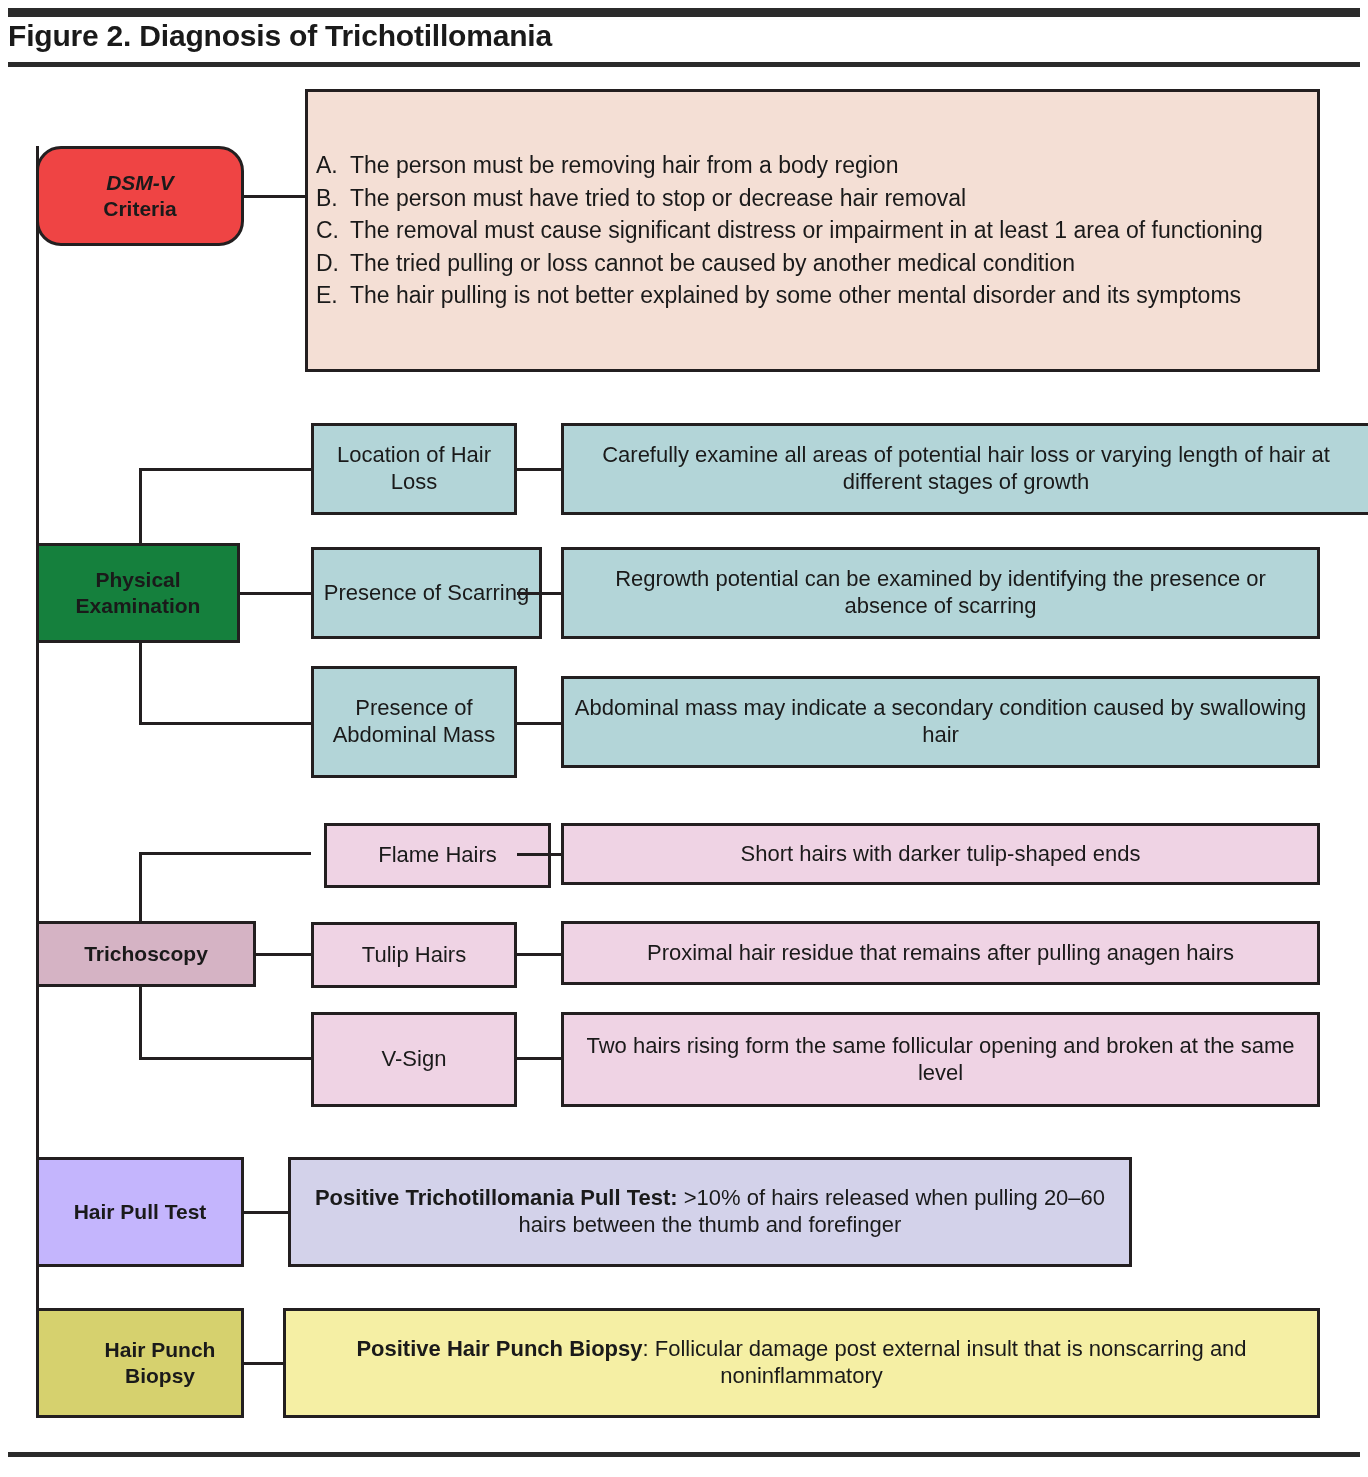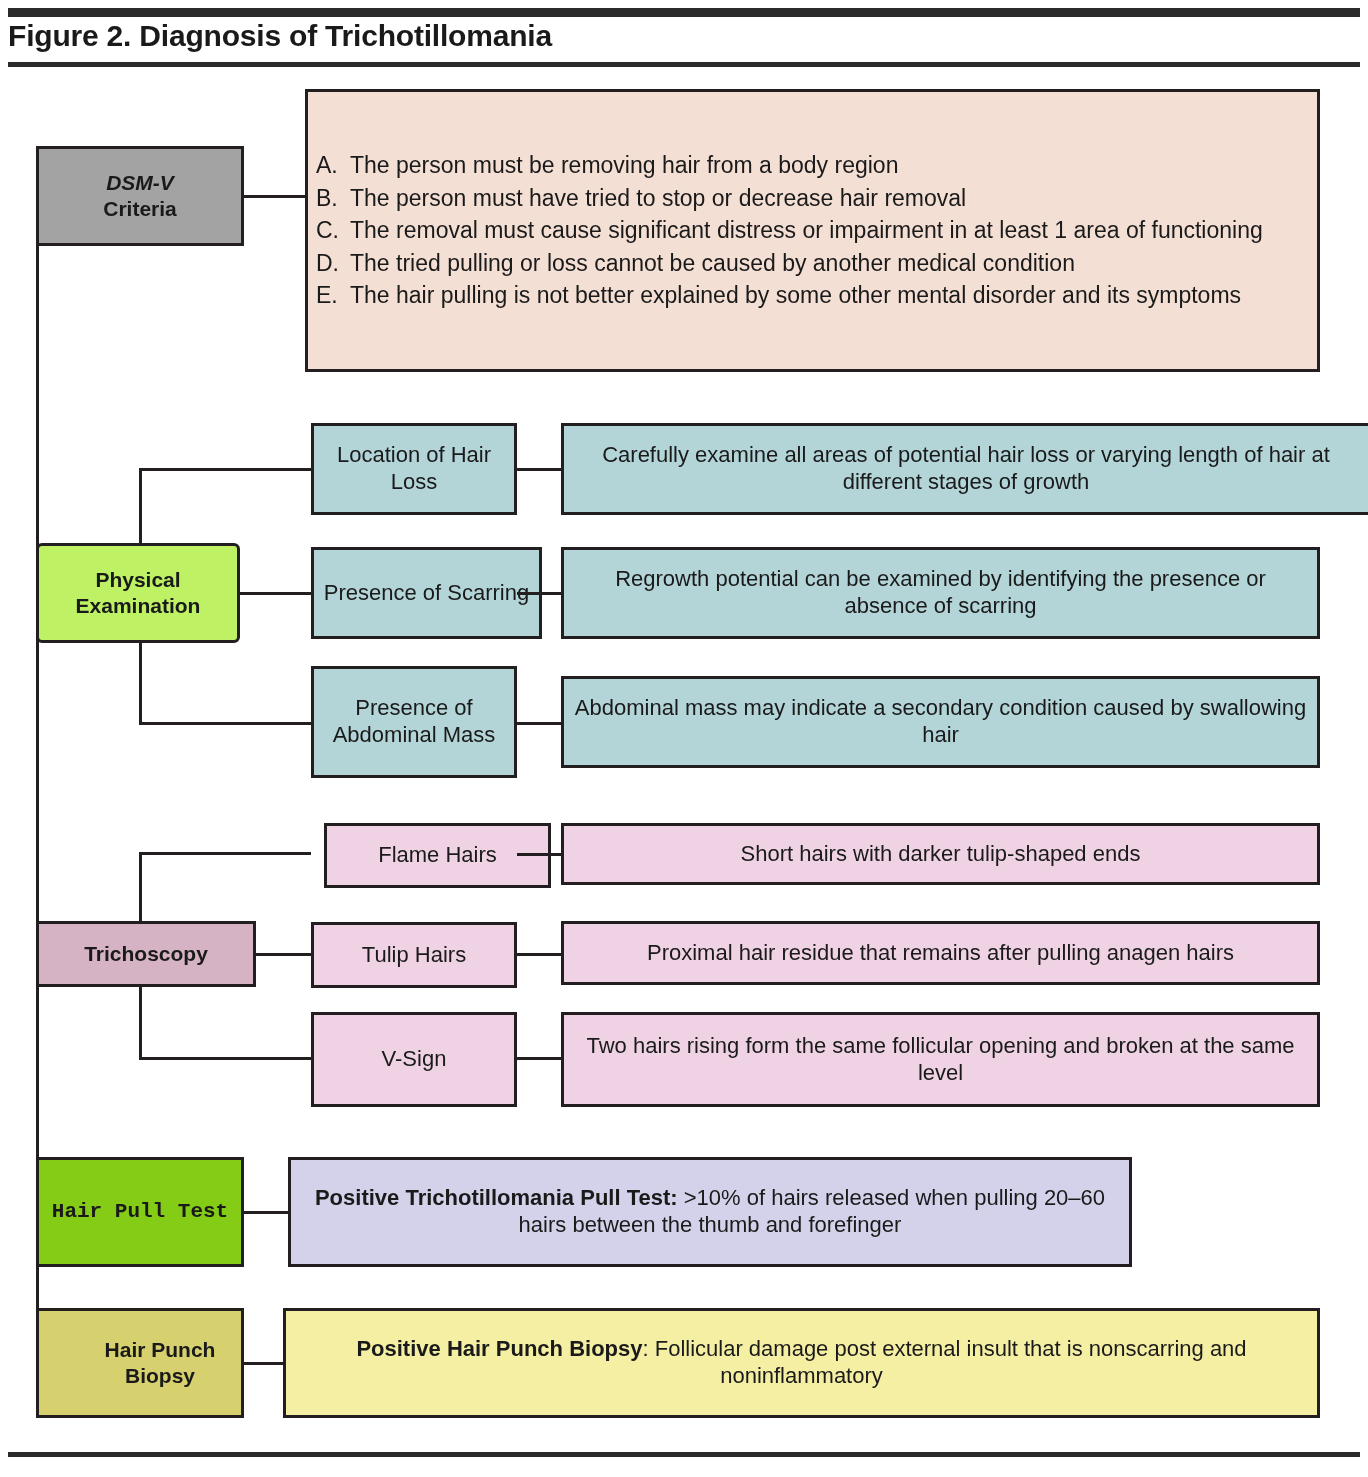--- a/index.html
+++ b/index.html
@@ -54,24 +54,24 @@
     text-align: center;
     line-height: 1.22;
     padding: 4px 8px;
   }
 
   
   .cat {
     font-weight: bold;
     font-size: 21px;
   }
-  .cat-dsm { background: #a3a3a3; }
-  .cat-pe  { background: #bef264; border-radius: 6px; }
+  .cat-dsm { background: #ef4444; border-radius: 25px; }
+  .cat-pe  { background: #15803d; }
   .cat-tri { background: #D5B3C4; }
-  .cat-hpt { background: #84cc16; font-family: Liberation Mono, monospace; }
+  .cat-hpt { background: #c4b5fd; }
   .cat-hpb { background: #D6D16E; }
 
   
   .mid {
     font-size: 22px;
   }
   .mid-pe  { background: #B3D5D8; }
   .mid-tri { background: #EFD3E4; }
 
   

